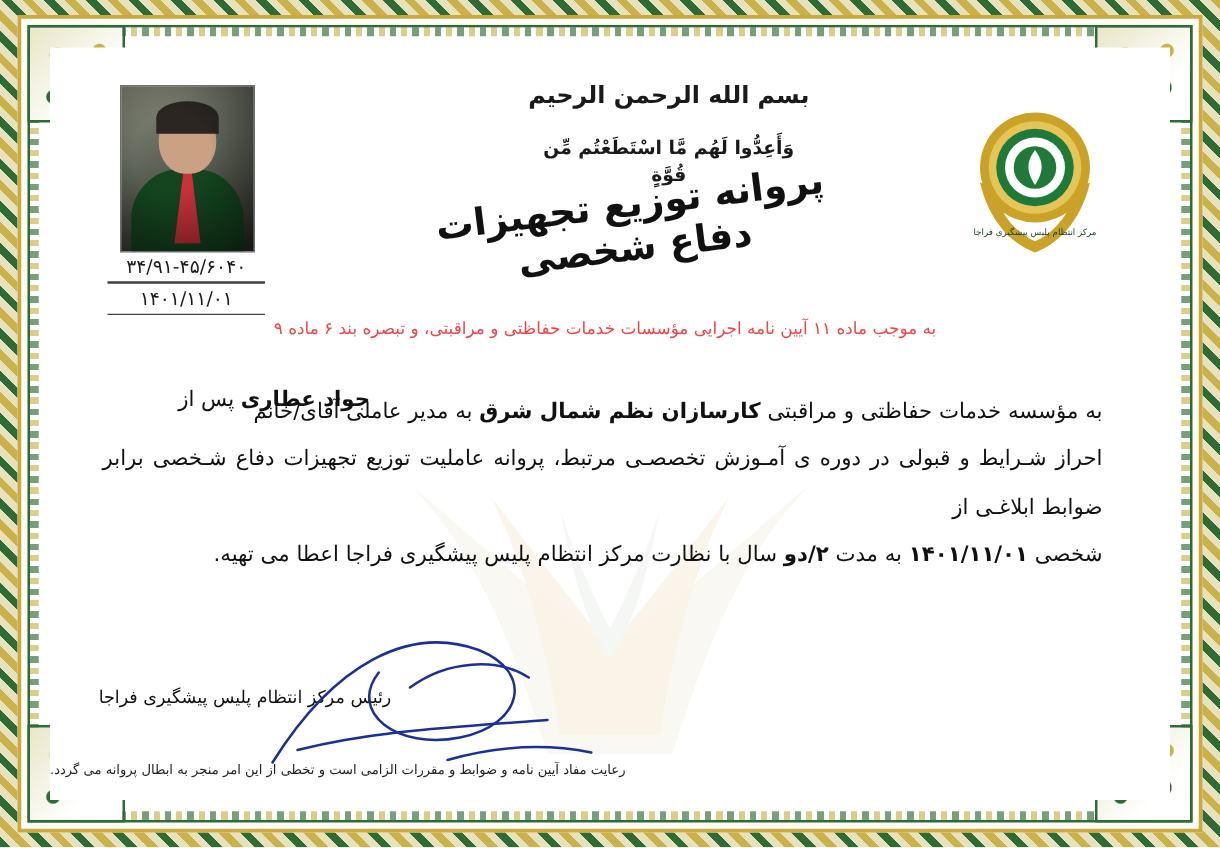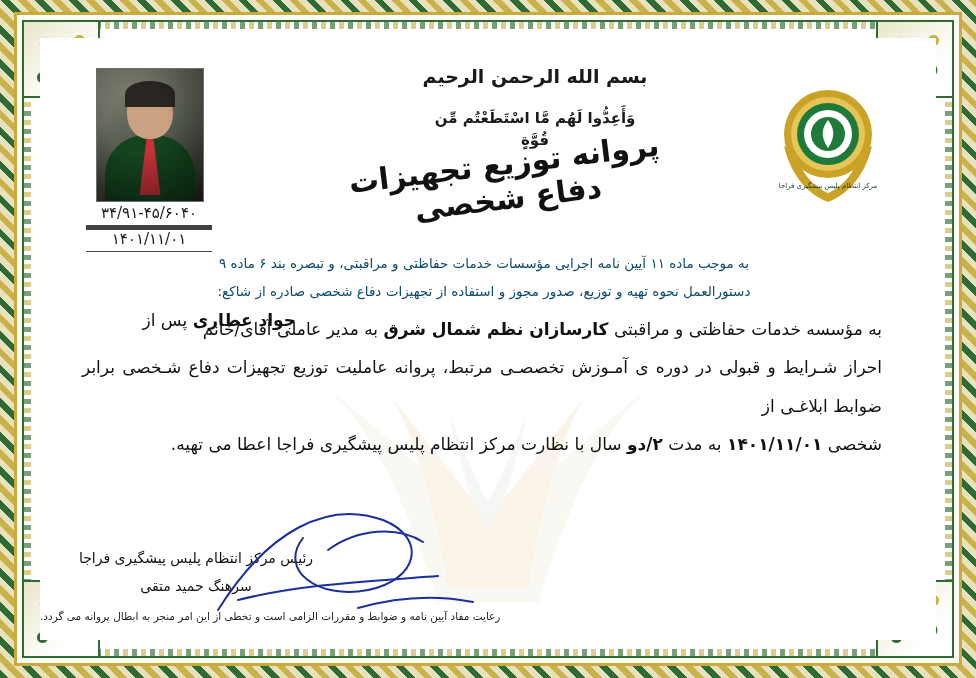--- a/index.html
+++ b/index.html
@@ -154,21 +154,21 @@
     background: radial-gradient(circle at 38% 40%, rgba(0,0,0,0) 30%, rgba(0,0,0,.55) 95%);
   }
 
   .serial-box {
     position: absolute;
     left: 46px; top: 166px;
     width: 126px;
     text-align: center;
     font-size: 15px;
     color: #1b1b1b;
-    border-bottom: 5px solid #404040;
+    border-bottom: 2px solid #404040;
     padding-bottom: 3px;
     letter-spacing: .5px;
     direction: ltr;
   }
   .date-box {
     position: absolute;
     left: 46px; top: 192px;
     width: 126px;
     text-align: center;
     font-size: 15px;
@@ -216,21 +216,21 @@
   }
 
   
   .preamble {
     position: absolute;
     right: 72px; top: 212px;
     width: 760px;
     text-align: center;
     font-size: 13.5px;
     line-height: 2.05;
-    color: #0c4a6e;
+    color: #ef4444;
   }
 
   
   .body-text {
     position: absolute;
     right: 54px; top: 272px;
     width: 800px;
     font-size: 17px;
     line-height: 2.25;
     color: #111;
@@ -340,21 +340,20 @@
       <path d="M66 44 C 72 52, 74 60, 66 72 C 58 60, 60 52, 66 44 Z" fill="#ffffff"></path>
       <g fill="#c9a227">
         <path d="M22 70 C 30 104, 50 120, 66 126 C 82 120, 102 104, 110 70
                  L 100 74 C 92 100, 78 112, 66 117 C 54 112, 40 100, 32 74 Z"></path>
       </g>
       <text x="66" y="112" font-size="7" fill="#0f3f1f" text-anchor="middle">مرکز انتظام پلیس پیشگیری فراجا</text>
     </svg>
 
     <div class="preamble">
       <div>به موجب ماده ۱۱ آیین نامه اجرایی مؤسسات خدمات حفاظتی و مراقبتی، و تبصره بند ۶ ماده ۹</div>
-      <div>دستورالعمل نحوه تهیه و توزیع، صدور مجوز و استفاده از تجهیزات دفاع شخصی صادره از شاکع:</div>
     </div>
 
     <div class="holder-name">
       <span class="strong-name">جواد عطاری</span>
       <span>پس از</span>
     </div>
 
     <div class="body-text">
       <span class="row">
         <span>به مؤسسه خدمات حفاظتی و مراقبتی</span>
@@ -365,21 +364,20 @@
       <span class="row">
         <span>شخصی</span>
         <span class="strong-name">۱۴۰۱/۱۱/۰۱</span>
         <span>به مدت</span>
         <span class="strong-name">۲/دو</span>
         <span>سال با نظارت مرکز انتظام پلیس پیشگیری فراجا اعطا می تهیه.</span>
       </span>
     </div>
 
     <div class="sig-title">رئیس مرکز انتظام پلیس پیشگیری فراجا</div>
-    <div class="sig-name">سرهنگ حمید متقی</div>
 
     <svg class="sig-ink" viewBox="0 0 320 150">
       <g fill="none" stroke="#1b2f9c" stroke-width="2" stroke-linecap="round">
         <path d="M10 120 C 60 40, 120 10, 175 30 C 220 48, 210 90, 160 100 C 110 110, 70 80, 95 48"></path>
         <path d="M30 110 C 90 95, 150 92, 230 86"></path>
         <path d="M120 60 C 150 38, 190 36, 215 52"></path>
         <path d="M150 118 C 185 108, 225 104, 265 112"></path>
       </g>
     </svg>
 

